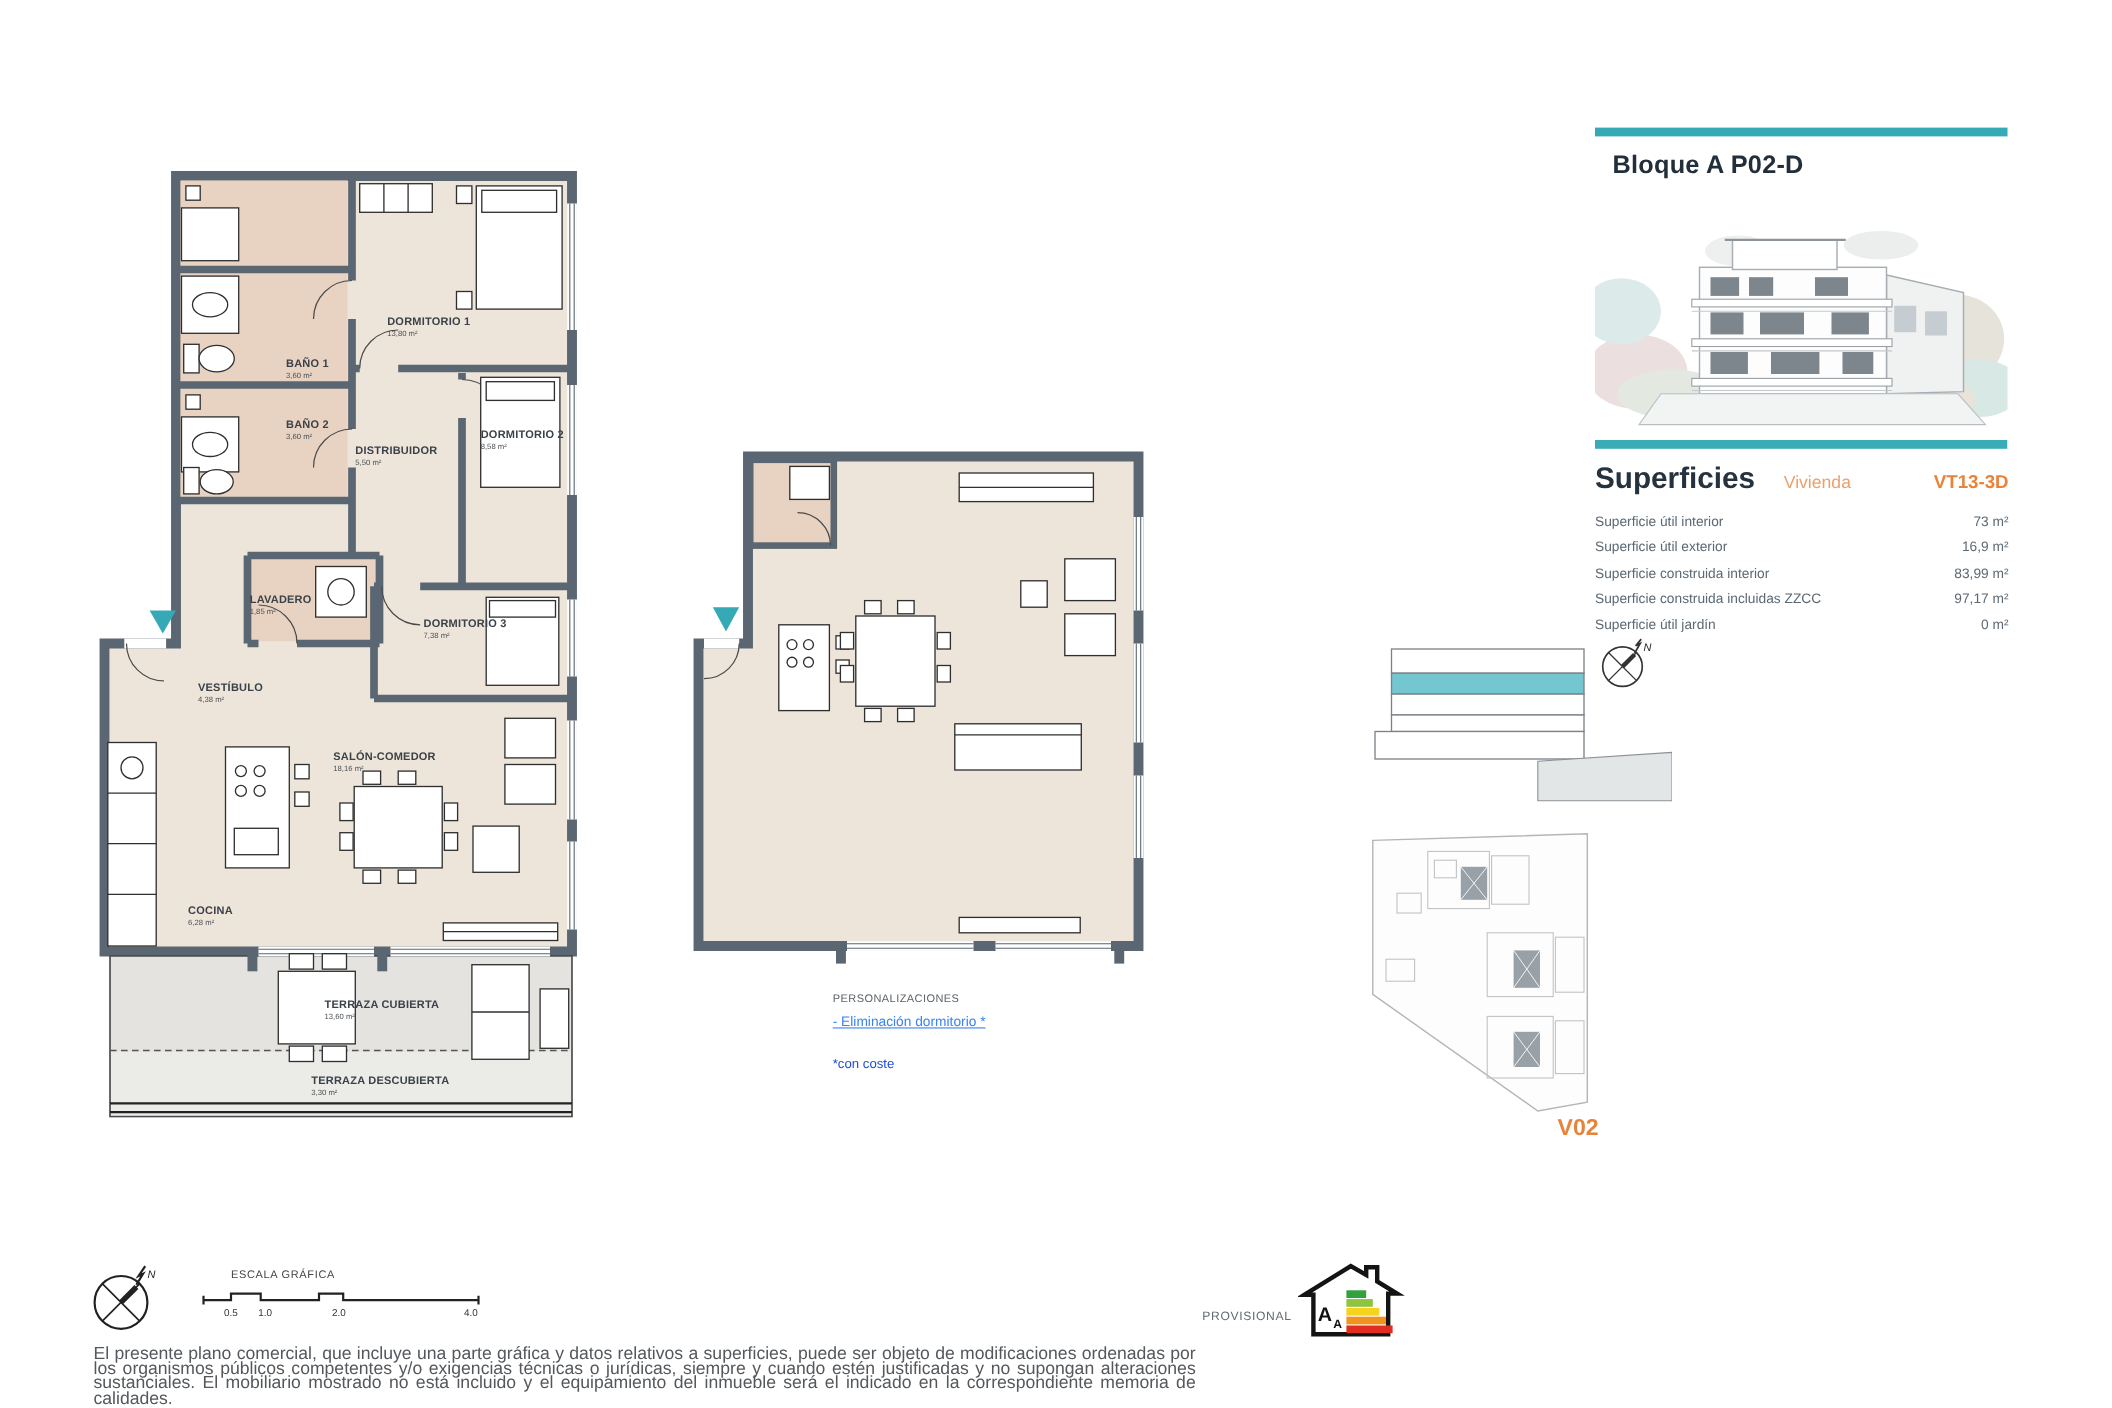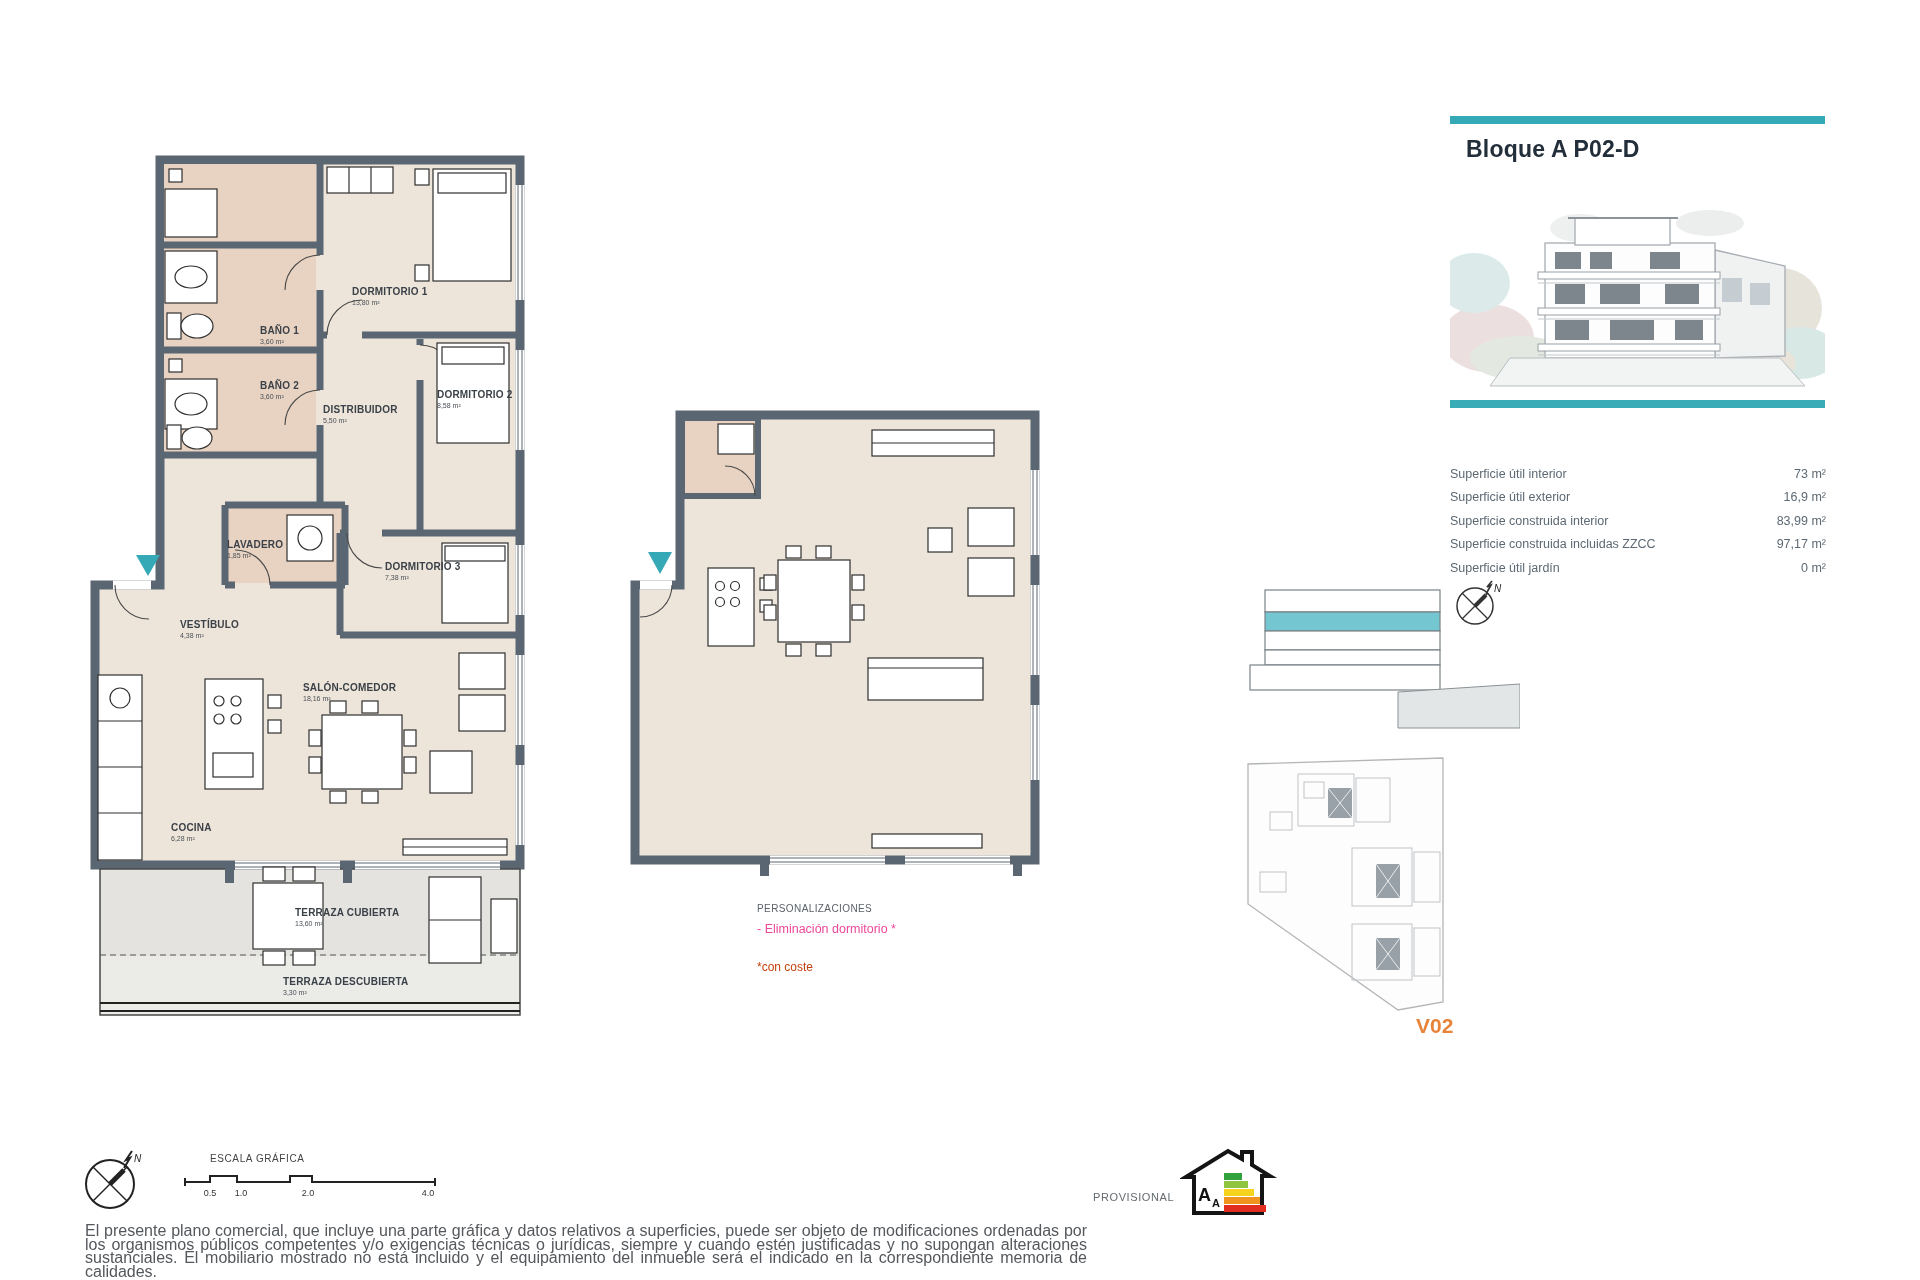--- a/index.html
+++ b/index.html
@@ -15,22 +15,22 @@
   .panel-title{font-size:23px;font-weight:700;color:#222e3a;letter-spacing:.2px;margin-left:16px;}
   .sup-head{display:flex;align-items:baseline;width:376px;}
   .sup-title{font-size:27px;font-weight:800;color:#26333f;}
   .sup-sub{font-size:16px;color:#eda06c;margin-left:26px;}
   .sup-code{font-size:17px;font-weight:700;color:#e8833a;margin-left:auto;}
   .sup-row{display:flex;justify-content:space-between;align-items:center;height:23.5px;
            font-size:12.5px;color:#5c6974;width:376px;}
   .version{font-size:21px;font-weight:700;color:#e8833a;}
   
   .pers-title{font-size:10px;color:#5b6268;letter-spacing:.4px;}
-  .pers-item{font-size:12.5px;color:#ec4899;}
-  .pers-foot{font-size:12px;color:#c2410c;}
+  .pers-item{font-size:12.5px;color:#3b82f6;text-decoration:underline;}
+  .pers-foot{font-size:12px;color:#1d4ed8;}
   .provisional{font-size:11px;color:#636b70;letter-spacing:.6px;}
   .disclaimer{font-size:16px;color:#54585c;line-height:13.5px;width:1002px;text-align:justify;}
 </style>
 </head>
 <body>
 
 <div id="canvas">
 
   <svg class="abs" style="left:85px;top:155px" width="460" height="870" viewBox="0 0 460 870">
 
@@ -311,20 +311,25 @@
       <g stroke="#c3c9cd" stroke-width="1">
         <line x1="88" y1="95" x2="270" y2="95"></line>
           <line x1="88" y1="131" x2="270" y2="131"></line>
           <line x1="88" y1="167" x2="270" y2="167"></line>
       </g>
       <polygon points="60,170 330,170 355,198 40,198" fill="#f2f3f3" stroke="#b9bec2" stroke-width="1"></polygon>
     </g>
     <rect x="0" y="212" width="375" height="8" fill="#3aacb8"></rect>
   </svg>
 
+  <div class="abs sup-head" style="left:1450px;top:420px">
+    <span class="sup-title">Superficies</span>
+    <span class="sup-sub">Vivienda</span>
+    <span class="sup-code">VT13-3D</span>
+  </div>
 
   <div class="abs" style="left:1450px;top:462px">
     <div class="sup-row">
       <span>Superficie útil interior</span>
       <span>73 m²</span>
     </div>
     <div class="sup-row">
       <span>Superficie útil exterior</span>
       <span>16,9 m²</span>
     </div>

